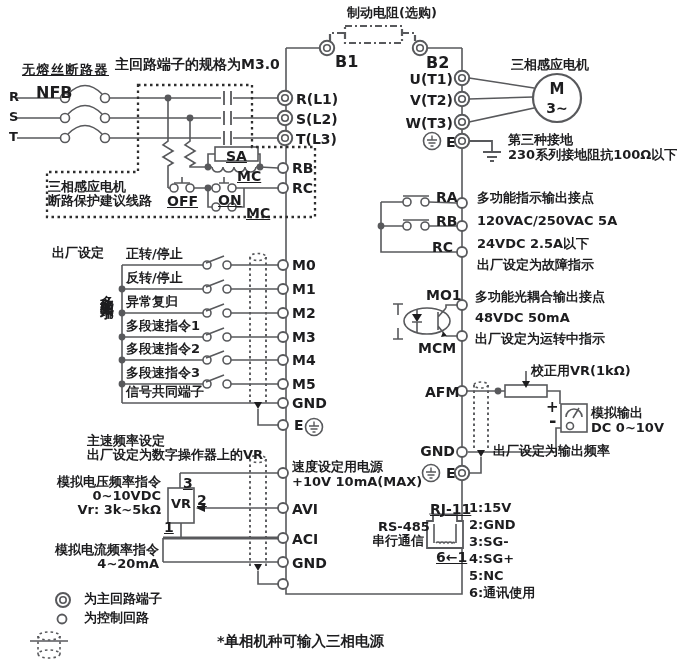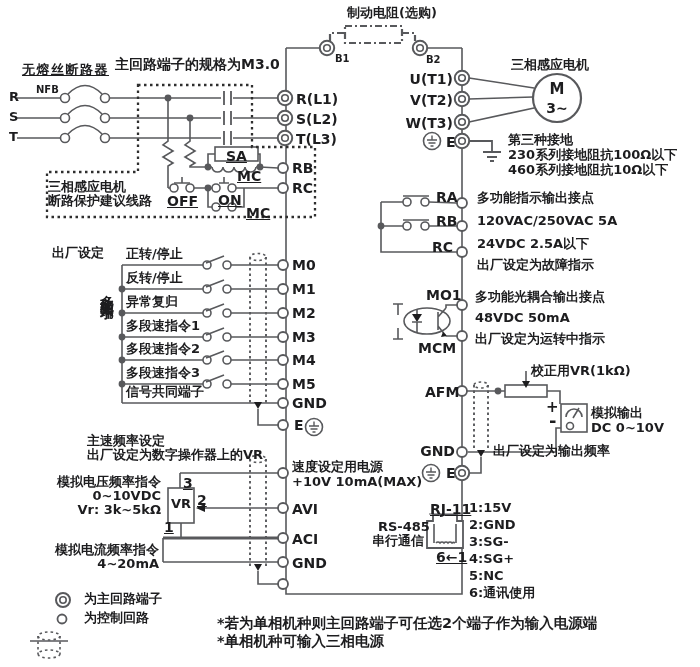--- a/index.html
+++ b/index.html
@@ -1,20 +1,20 @@
 <!DOCTYPE html>
 <html><head>
 <meta charset="utf-8">
 <style>
   html,body{margin:0;padding:0;background:#fff;}
   .stage{position:relative;width:700px;height:667px;background:#fff;overflow:hidden;
          font-family:"DejaVu Sans",sans-serif;}
   .stage svg{position:absolute;left:0;top:0;}
   .t{position:absolute;font:bold 13px/1.15 "DejaVu Sans",sans-serif;color:#1d1d1f;white-space:nowrap;}
-  .s11{font-size:14px;text-decoration:underline;} .s12{font-size:10px;} .s135{font-size:14px;} .s14{font-size:14.5px;}
+  .s11{font-size:14px;text-decoration:underline;} .s12{font-size:16px;} .s135{font-size:14px;} .s14{font-size:14.5px;}
   .s15{font-size:15px;} .s18{font-size:18px;line-height:.8;}
   .ctr{text-align:center;} .rt{text-align:right;}
   .vt{writing-mode:vertical-rl;text-orientation:upright;letter-spacing:2px;font-size:13.5px;}
   .ls1{letter-spacing:1.5px;text-decoration:underline;}
 </style>
 </head>
 <body>
 
 <div class="stage">
 
@@ -280,21 +280,20 @@
 <div class="t s135" style="left:296px;top:131px">T(L3)</div>
 <div class="t" style="left:511px;top:58px">三相感应电机</div>
 <div class="t rt s135" style="left:403px;top:71px;width:50px">U(T1)</div>
 <div class="t rt s135" style="left:403px;top:92px;width:50px">V(T2)</div>
 <div class="t rt s135" style="left:403px;top:115px;width:50px">W(T3)</div>
 <div class="t s135" style="left:446px;top:134px">E</div>
 <div class="t ctr s15" style="left:542px;top:81px;width:30px">M</div>
 <div class="t ctr s135" style="left:542px;top:100px;width:30px">3~</div>
 <div class="t" style="left:508px;top:133px">第三种接地</div>
 <div class="t" style="left:508px;top:148px">230系列接地阻抗100Ω以下</div>
-<div class="t" style="left:508px;top:163px">460系列接地阻抗10Ω以下</div>
 
 <div class="t" style="left:48px;top:180px">三相感应电机</div>
 <div class="t" style="left:48px;top:194px">断路保护建议线路</div>
 <div class="t ctr s11" style="left:215px;top:148px;width:43px">SA</div>
 <div class="t s11" style="left:237px;top:168px">MC</div>
 <div class="t s11" style="left:167px;top:193px">OFF</div>
 <div class="t s11" style="left:218px;top:192px">ON</div>
 <div class="t s11" style="left:246px;top:205px">MC</div>
 <div class="t s135" style="left:292px;top:160px">RB</div>
 <div class="t s135" style="left:292px;top:180px">RC</div>
@@ -364,16 +363,15 @@
 <div class="t s11" style="left:436px;top:549px">6←1</div>
 <div class="t" style="left:469px;top:501px">1:15V</div>
 <div class="t" style="left:469px;top:518px">2:GND</div>
 <div class="t" style="left:469px;top:535px">3:SG-</div>
 <div class="t" style="left:469px;top:552px">4:SG+</div>
 <div class="t" style="left:469px;top:569px">5:NC</div>
 <div class="t" style="left:469px;top:586px">6:通讯使用</div>
 
 <div class="t" style="left:84px;top:592px">为主回路端子</div>
 <div class="t" style="left:84px;top:611px">为控制回路</div>
-<div class="t s14" style="left:217px;top:615px">*若为单相机种则主回路端子可任选2个端子作为输入电源端</div>
 <div class="t s14" style="left:217px;top:633px">*单相机种可输入三相电源</div>
 
 </div>
 
 </body></html>

